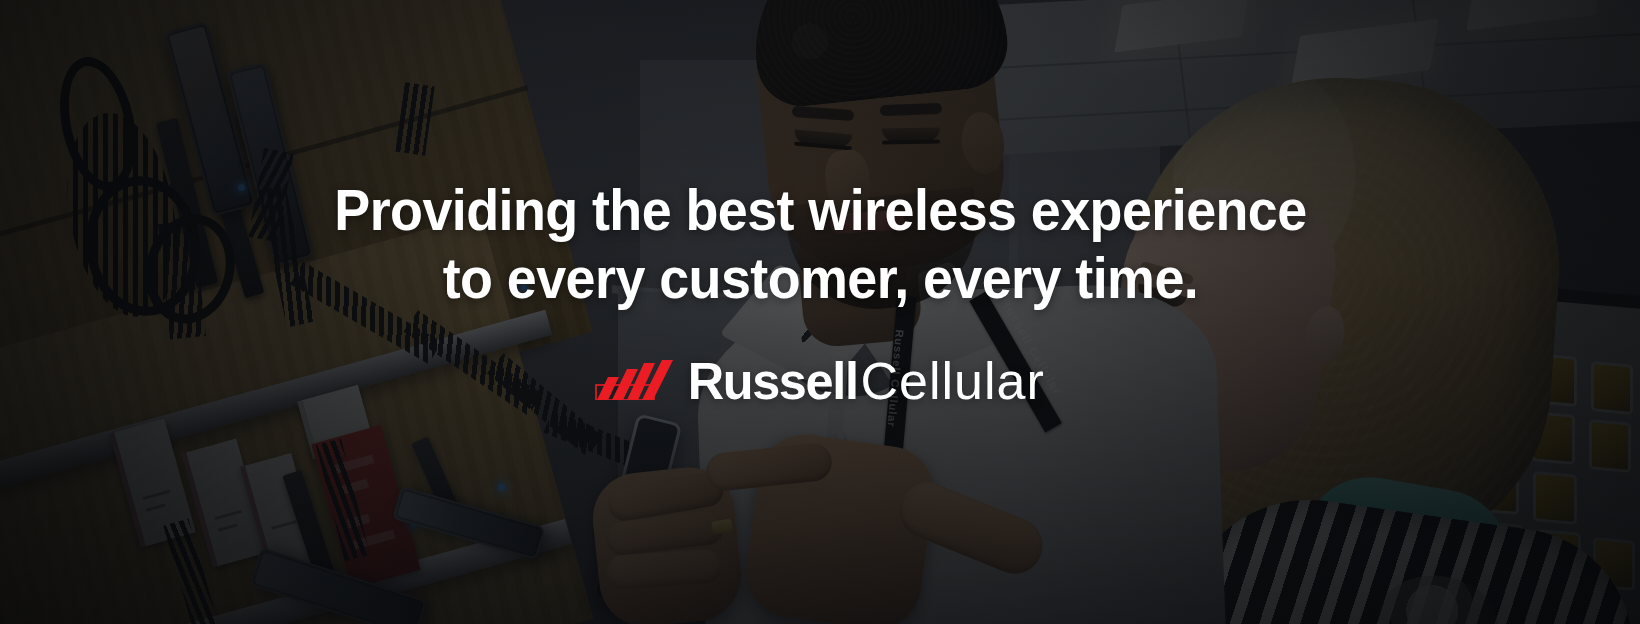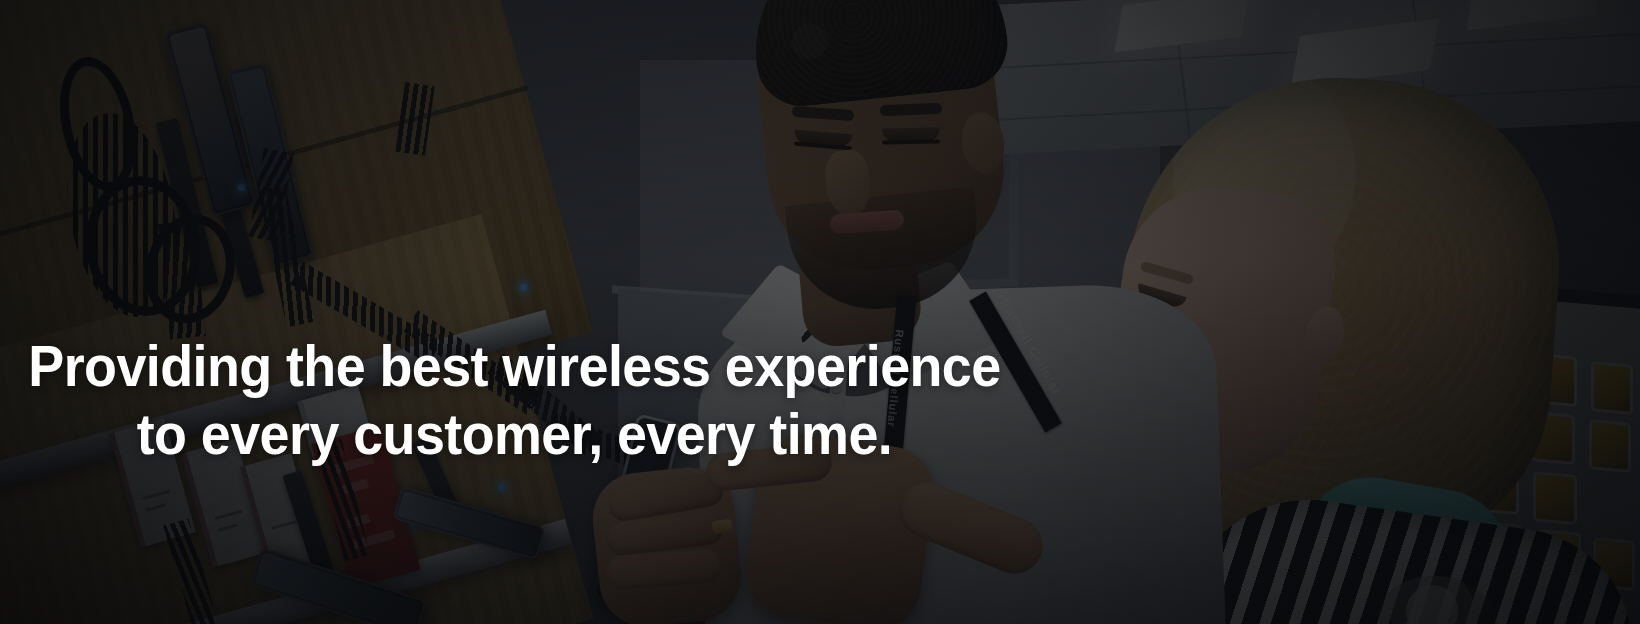--- a/index.html
+++ b/index.html
@@ -388,21 +388,21 @@
       linear-gradient(180deg, rgba(10,12,15,.52) 0%, rgba(10,12,15,.44) 42%, rgba(6,8,10,.62) 100%);
   }
   .scrim2{
     position:absolute;inset:0;
     background:linear-gradient(90deg, rgba(4,5,7,.55) 0%, rgba(6,8,10,.18) 30%, rgba(6,8,10,.12) 62%, rgba(4,5,7,.40) 100%);
   }
 
   
   .content{
     position:absolute;left:0;top:0;width:1640px;height:624px;
-    display:flex;flex-direction:row;align-items:center;
+    display:flex;flex-direction:column;align-items:center;
     padding-top:176px;box-sizing:border-box;
     pointer-events:none;
   }
   .content > *{pointer-events:auto;}
 
   .headline{
     margin:0;text-align:center;color:#ffffff;
     font-family:"Liberation Sans","DejaVu Sans",sans-serif;
     font-weight:700;
     font-size:57px;
@@ -585,15 +585,29 @@
   <div class="scrim"></div>
   <div class="scrim2"></div>
 
   <div class="content">
 
     <h1 class="headline">
       <span class="l1">Providing the best wireless experience</span>
       <span class="l2">to every customer, every time.</span>
     </h1>
 
+    <div class="logo-lockup">
+      <svg class="logo-mark" viewBox="0 0 78 40" aria-hidden="true">
+        <g fill="#ec1c24">
+          <polygon points="2,40 13,40 24,17 13,17"></polygon>
+          <polygon points="17,40 28,40 43,9 32,9"></polygon>
+          <polygon points="32,40 43,40 60,3 49,3"></polygon>
+          <polygon points="47,40 58,40 78,0 67,0"></polygon>
+        </g>
+        <rect x="1" y="25" width="58" height="15" fill="none" stroke="#ec1c24" stroke-width="1.6"></rect>
+      </svg>
+      <div class="logo-word">
+        <span class="bold">Russell</span><span class="thin">Cellular</span>
+      </div>
+    </div>
 
   </div>
 </div>
 
 </body></html>

